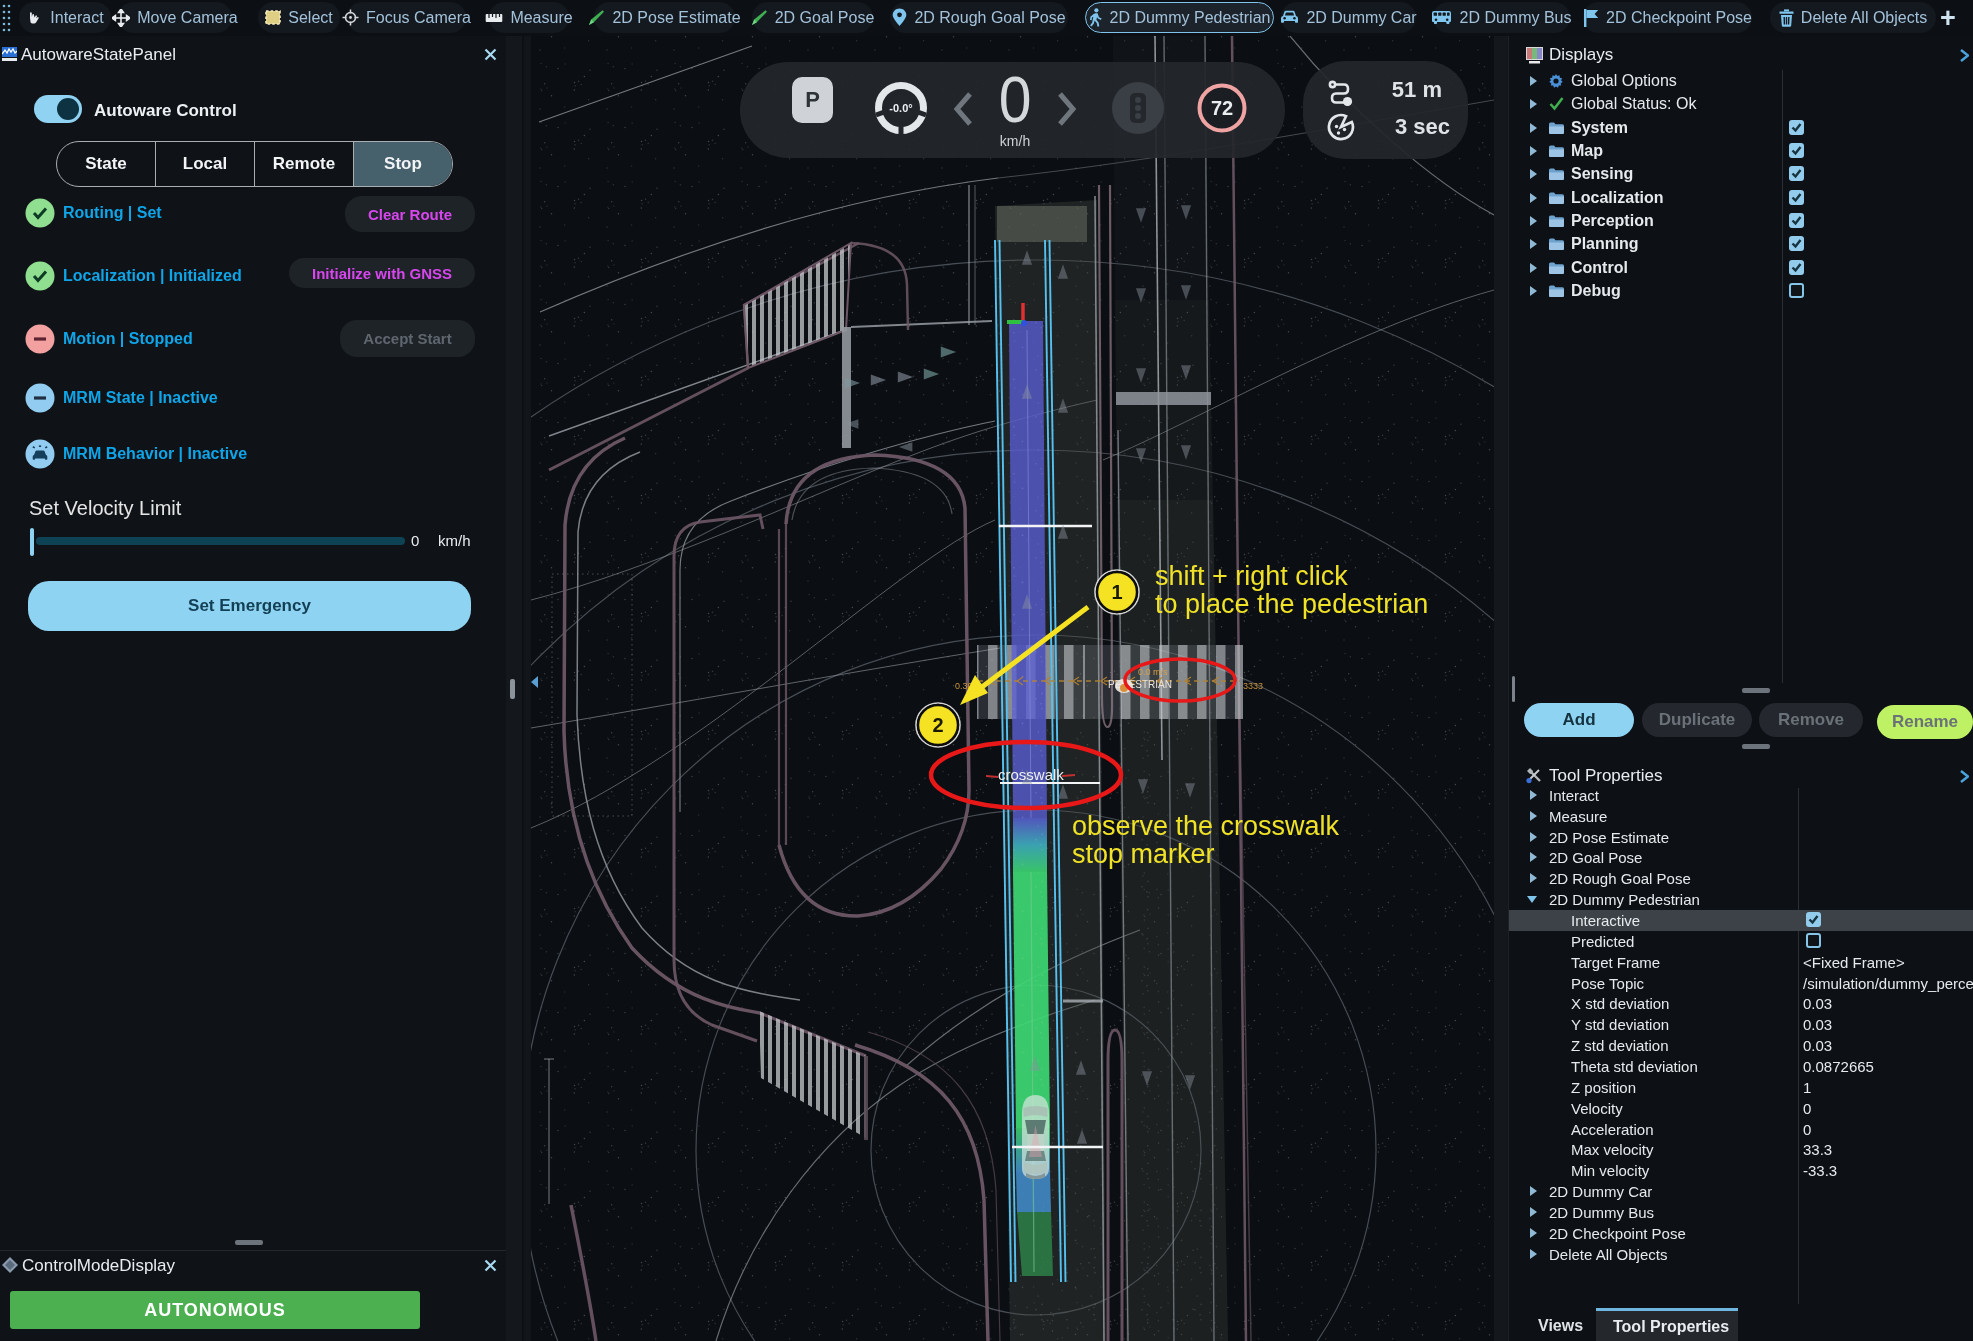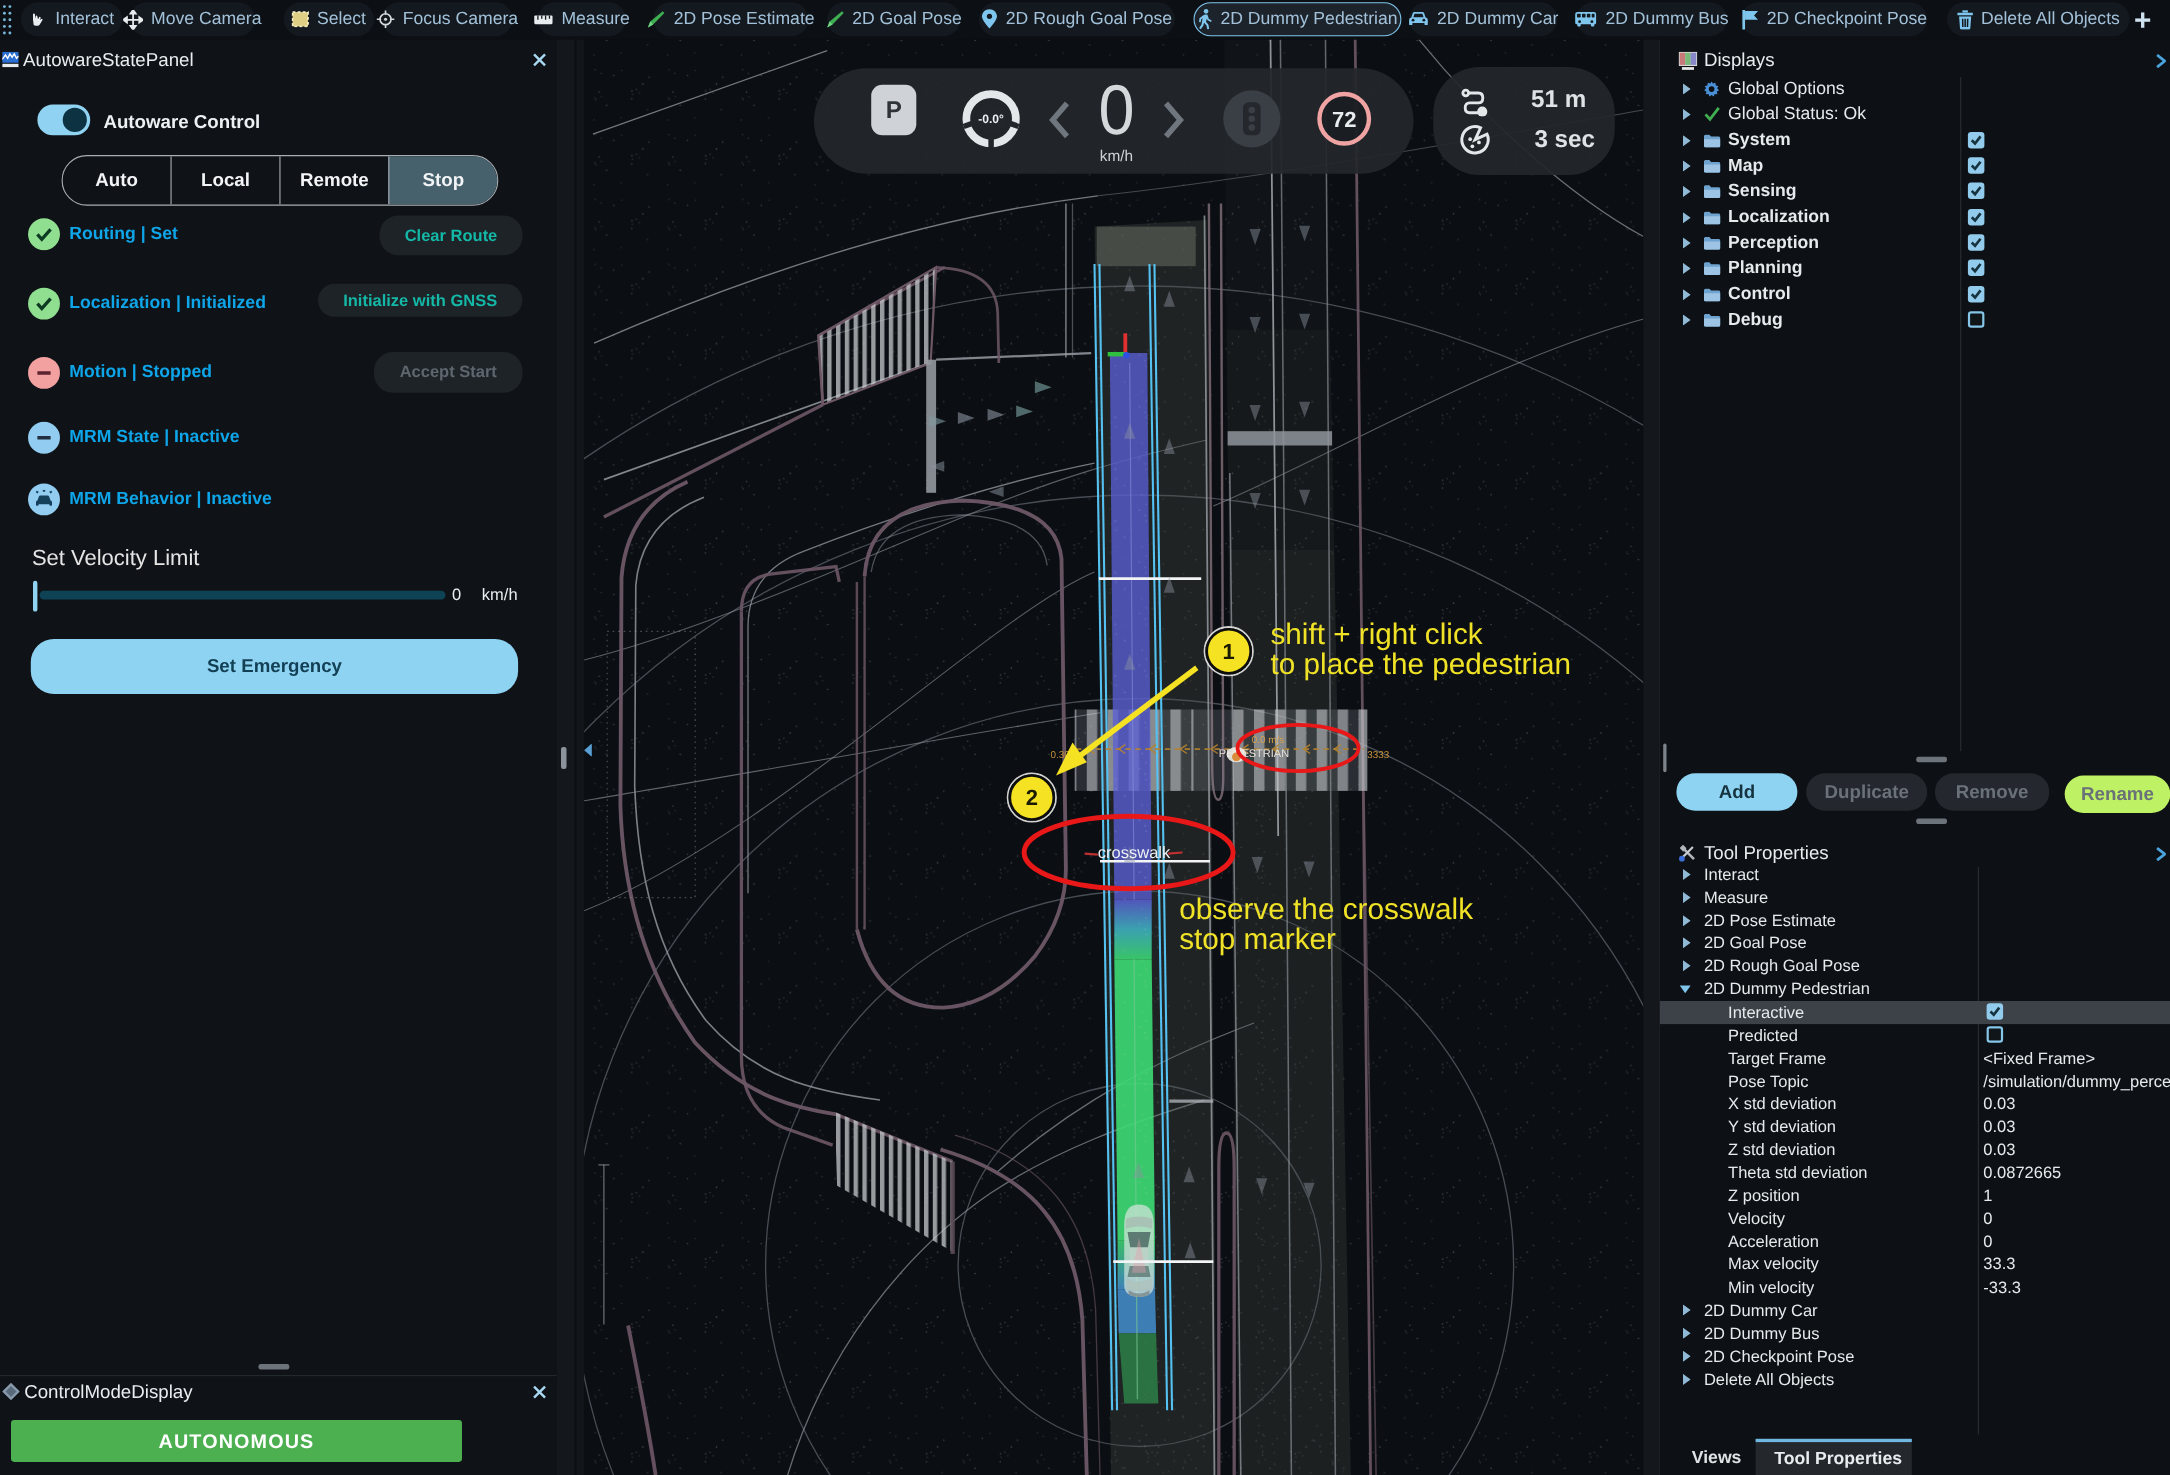--- a/index.html
+++ b/index.html
@@ -1,20 +1,20 @@
 <!DOCTYPE html>
 <html><head><meta charset="utf-8">
 <style>
 *{margin:0;padding:0;box-sizing:border-box}
 html,body{width:1973px;height:1341px;background:#0c0f13;overflow:hidden;font-family:"Liberation Sans",sans-serif;position:relative}
 .abs{position:absolute}
 .tb-btn{position:absolute;top:2px;height:31px;border-radius:16px;background:#14191f;color:#a3c2da;font-size:16px;display:flex;align-items:center;justify-content:center;gap:7px;white-space:nowrap}
 .tb-btn svg{flex:0 0 auto}
 .row-txt{position:absolute;color:#0ea5e9;font-size:16px;font-weight:bold;white-space:nowrap}
-.pillbtn{position:absolute;border-radius:17px;background:#1e2328;color:#14b8a6;font-weight:bold;font-size:15px;display:flex;align-items:center;justify-content:center;white-space:nowrap}
+.pillbtn{position:absolute;border-radius:17px;background:#1e2328;color:#d946ef;font-weight:bold;font-size:15px;display:flex;align-items:center;justify-content:center;white-space:nowrap}
 .tr-label{position:absolute;color:#e6eaed;font-size:15px;white-space:nowrap}
 .chk{position:absolute;width:15px;height:15px;border-radius:3px;background:#92cbec}
 .chk svg{position:absolute;left:1px;top:1px}
 .chk-off{position:absolute;width:15px;height:15px;border-radius:3px;border:2px solid #85c5e8;background:#10151a}
 </style></head><body>
 
 <div class="abs" style="left:0;top:0;width:1973px;height:36px;background:#0c1014"></div>
 <svg class="abs" style="left:1px;top:3px" width="11" height="30">
     <circle cx="3" cy="3" r="1.3" fill="#79b7d8"></circle>
     <circle cx="8" cy="3" r="1.3" fill="#79b7d8"></circle>
@@ -160,21 +160,21 @@
     <rect x="0" y="11" width="15" height="3" fill="#e8ecef"></rect>
   </svg>
 <div class="abs" style="left:21px;top:45px;color:#e9edf0;font-size:17px">AutowareStatePanel</div>
 <svg class="abs" style="left:484px;top:48px" width="13" height="13">
     <path d="M1.5 1.5 L11.5 11.5 M11.5 1.5 L1.5 11.5" stroke="#a8d8f2" stroke-width="2.2"></path>
   </svg>
 <div class="abs" style="left:34px;top:95px;width:48px;height:28px;border-radius:14px;background:#90d2f2"></div>
 <div class="abs" style="left:57px;top:98px;width:22px;height:22px;border-radius:11px;background:#0d3343"></div>
 <div class="abs" style="left:94px;top:101px;color:#eef1f4;font-size:17px;font-weight:bold">Autoware Control</div>
 <div class="abs" style="left:56px;top:141px;width:397px;height:46px;border:1.5px solid #a9aeb3;border-radius:23px;overflow:hidden;display:flex">
-<div style="flex:1;display:flex;align-items:center;justify-content:center;color:#f2f4f6;font-size:17px;font-weight:bold">Auto</div>
+<div style="flex:1;display:flex;align-items:center;justify-content:center;color:#f2f4f6;font-size:17px;font-weight:bold">State</div>
 <div style="flex:1;border-left:1.5px solid #a9aeb3;display:flex;align-items:center;justify-content:center;color:#f2f4f6;font-size:17px;font-weight:bold">Local</div>
 <div style="flex:1;border-left:1.5px solid #a9aeb3;display:flex;align-items:center;justify-content:center;color:#f2f4f6;font-size:17px;font-weight:bold">Remote</div>
 <div style="flex:1;background:#46606c;border-left:1.5px solid #a9aeb3;display:flex;align-items:center;justify-content:center;color:#f2f4f6;font-size:17px;font-weight:bold">Stop</div>
 </div>
 <svg class="abs" style="left:25px;top:198px" width="30" height="30">
     <circle cx="15" cy="15" r="14.5" fill="#90df90"></circle>
     <g transform="translate(15,15)">
       <path d="M-6 0 L-2 4.5 L6 -4.5" stroke="#0d3b23" stroke-width="3" fill="none"></path>
     </g>
   </svg>

